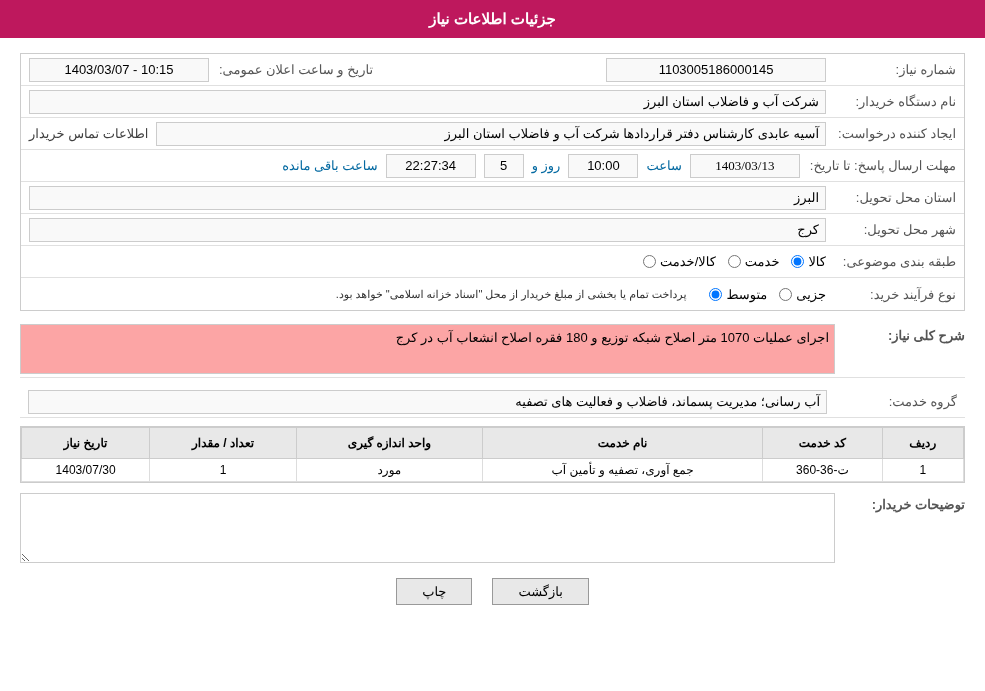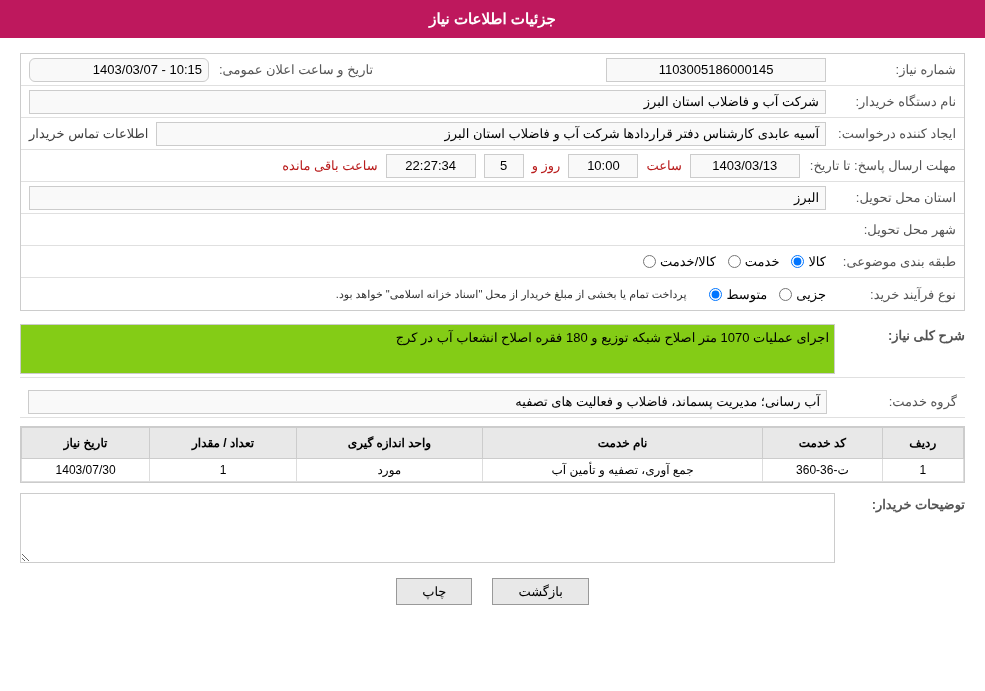--- a/index.html
+++ b/index.html
@@ -136,27 +136,27 @@
     }
     .inline-fields {
       display: flex;
       align-items: center;
       gap: 8px;
       flex: 1;
       flex-wrap: nowrap;
     }
     .small-label {
       white-space: nowrap;
-      color: #b91c1c;
+      color: #0369a1;
     }
     .description-box {
       border: 1px solid #ccc;
       padding: 5px;
       min-height: 50px;
-      background: #84cc16;
+      background: #fca5a5;
       flex: 1;
       text-align: right;
     }
     .purchase-note {
       font-size: 12px;
       color: #333;
     }
   </style>
 </head>
 <body>
@@ -166,56 +166,57 @@
   <div class="header-bar">جزئیات اطلاعات نیاز</div>
 
   <div class="content">
     <div class="form-section">
 
       <div class="row">
         <span class="label">شماره نیاز:</span>
         <div class="value-box readonly" style="max-width:220px; text-align:center;">1103005186000145</div>
         <span style="flex:1;"></span>
         <span class="label" style="min-width:auto; padding-right:10px;">تاریخ و ساعت اعلان عمومی:</span>
-        <div class="value-box readonly" style="max-width:180px; direction:ltr;border-radius:6px;">1403/03/07 - 10:15</div>
+        <div class="value-box readonly" style="max-width:180px; text-align:center; direction:ltr;">1403/03/07 - 10:15</div>
       </div>
 
       <div class="row">
         <span class="label">نام دستگاه خریدار:</span>
         <div class="value-box readonly">شرکت آب و فاضلاب استان البرز</div>
       </div>
 
       <div class="row">
         <span class="label">ایجاد کننده درخواست:</span>
         <div class="inline-fields">
           <div class="value-box readonly" style="flex:1;">آسیه عابدی کارشناس دفتر قراردادها شرکت آب و فاضلاب استان البرز</div>
           <a class="blue-link" href="#">اطلاعات تماس خریدار</a>
         </div>
       </div>
 
       <div class="row">
         <span class="label">مهلت ارسال پاسخ: تا تاریخ:</span>
         <div class="inline-fields">
-          <div class="value-box readonly" style="max-width:110px; text-align:center;">1403/03/13</div>
+          <div class="value-box readonly" style="max-width:110px; text-align:center;font-family:Liberation Serif, serif;">1403/03/13</div>
           <span class="small-label">ساعت</span>
           <div class="value-box readonly" style="max-width:70px; text-align:center;">10:00</div>
           <span class="small-label">روز و</span>
           <div class="value-box readonly" style="max-width:40px; text-align:center;">5</div>
           <div class="value-box readonly" style="max-width:90px; text-align:center; direction:ltr;">22:27:34</div>
           <span class="small-label">ساعت باقی مانده</span>
         </div>
       </div>
 
       <div class="row">
         <span class="label">استان محل تحویل:</span>
         <div class="value-box readonly">البرز</div>
       </div>
 
       <div class="row">
         <span class="label">شهر محل تحویل:</span>
+        <div class="value-box readonly">کرج</div>
       </div>
 
       <div class="row">
         <span class="label">طبقه بندی موضوعی:</span>
         <div class="radio-group">
           <div class="radio-item">
             <span>کالا/خدمت</span>
             <input type="radio" name="category" style="">
           </div>
           <div class="radio-item">

